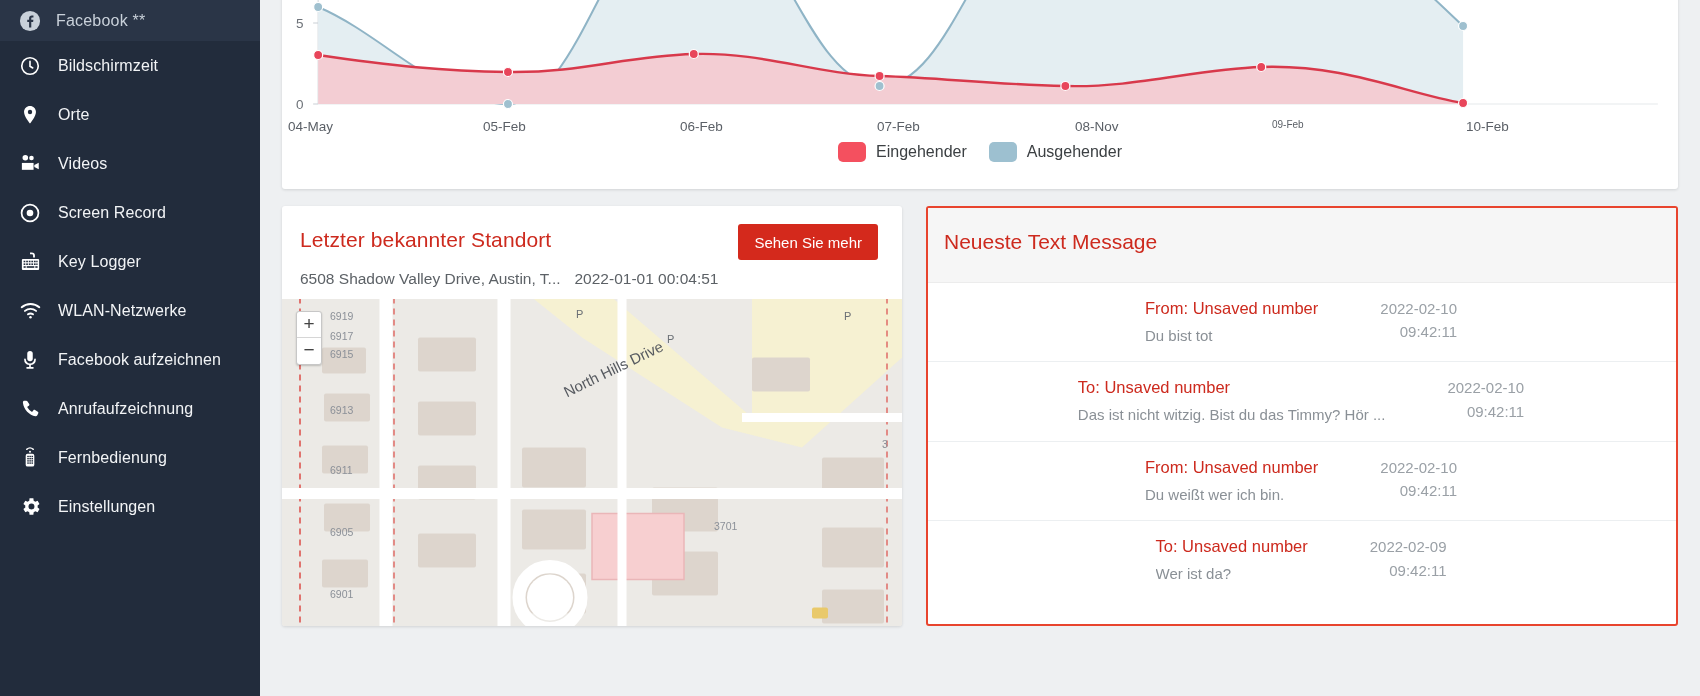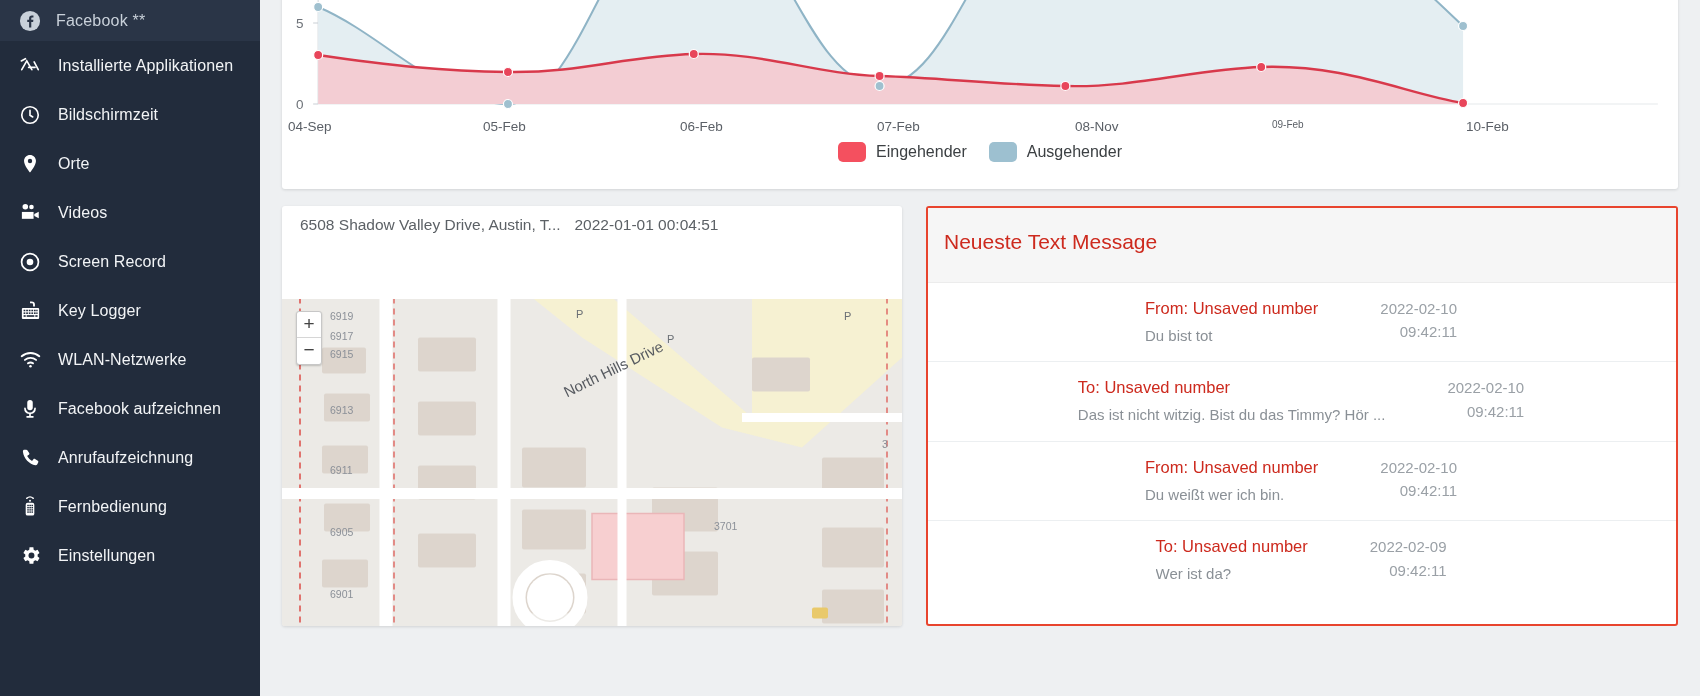--- a/index.html
+++ b/index.html
@@ -156,31 +156,20 @@
     <div class="sb-head">
       <span class="sb-ico">
         <svg width="22" height="22" viewBox="0 0 24 24">
             <circle cx="12" cy="12" r="11" fill="#c9d1da"></circle>
             <path d="M13.4 19v-6h2l.3-2.3h-2.3V9.2c0-.67.18-1.12 1.14-1.12h1.22V6.03c-.21-.03-.94-.09-1.78-.09-1.76 0-2.97 1.08-2.97 3.05v1.71H9v2.3h2.01V19z" fill="#2a3547"></path>
           </svg>
       </span>
       <span class="lbl">Facebook  **</span>
     </div>
 
-    <div class="sb-item">
-      <span class="sb-ico">
-        <svg width="22" height="22" viewBox="0 0 24 24" fill="none" stroke="#fff" stroke-width="1.8" stroke-linecap="round">
-            <path d="M3 16 L8.5 6.5 L14 16"></path>
-            <path d="M10.5 13.5h7"></path>
-            <path d="M16.5 7.5 L21 16"></path>
-            <path d="M2.5 6.5 L7 4"></path>
-          </svg>
-      </span>
-      <span class="lbl">Installierte Applikationen</span>
-    </div>
 
     <div class="sb-item">
       <span class="sb-ico">
         <svg width="22" height="22" viewBox="0 0 24 24" fill="none" stroke="#fff" stroke-width="1.8">
             <circle cx="12" cy="12" r="9"></circle>
             <path d="M12 7v5.3l3 1.8" stroke-linecap="round"></path>
           </svg>
       </span>
       <span class="lbl">Bildschirmzeit</span>
     </div>
@@ -342,21 +331,21 @@
           <circle cx="410" cy="140" r="4.5" fill="#e8455a" stroke="#fff" stroke-width="1.2"></circle>
           <circle cx="595" cy="162" r="4.5" fill="#e8455a" stroke="#fff" stroke-width="1.2"></circle>
           <circle cx="780" cy="172" r="4.5" fill="#e8455a" stroke="#fff" stroke-width="1.2"></circle>
           <circle cx="975" cy="153" r="4.5" fill="#e8455a" stroke="#fff" stroke-width="1.2"></circle>
           <circle cx="1176" cy="189" r="4.5" fill="#e8455a" stroke="#fff" stroke-width="1.2"></circle>
         </svg>
 
         <div style="position:absolute;left:14px;top:102px;font-size:13.5px;color:#6d7278;">5</div>
         <div style="position:absolute;left:14px;top:183px;font-size:13.5px;color:#6d7278;">0</div>
 
-        <div style="position:absolute;left:6px;top:205px;font-size:13.5px;color:#5b6067;">04-Sep</div>
+        <div style="position:absolute;left:6px;top:205px;font-size:13.5px;color:#5b6067;">04-May</div>
         <div style="position:absolute;left:201px;top:205px;font-size:13.5px;color:#5b6067;">05-Feb</div>
         <div style="position:absolute;left:398px;top:205px;font-size:13.5px;color:#5b6067;">06-Feb</div>
         <div style="position:absolute;left:595px;top:205px;font-size:13.5px;color:#5b6067;">07-Feb</div>
         <div style="position:absolute;left:793px;top:205px;font-size:13.5px;color:#5b6067;">08-Nov</div>
         <div style="position:absolute;left:990px;top:205px;font-size:10px;color:#5b6067;">09-Feb</div>
         <div style="position:absolute;left:1184px;top:205px;font-size:13.5px;color:#5b6067;">10-Feb</div>
       </div>
 
       <div class="legend">
         <div class="lg-item">
@@ -366,20 +355,24 @@
         <div class="lg-item">
           <span class="lg-swatch" style="background:#9dc0d0;"></span>
           <span class="lg-text">Ausgehender</span>
         </div>
       </div>
     </section>
 
     <div class="row2">
 
       <section class="card loc-card">
+        <div class="loc-head">
+          <div class="loc-title">Letzter bekannter Standort</div>
+          <button class="see-more">Sehen Sie mehr</button>
+        </div>
         <div class="loc-sub">
           <span>6508 Shadow Valley Drive, Austin, T...</span>
           <span>2022-01-01 00:04:51</span>
         </div>
 
         <div class="map">
           <svg viewBox="0 0 620 330" preserveAspectRatio="xMidYMid slice" style="width:100%;height:100%;display:block;">
             <rect x="0" y="0" width="620" height="330" fill="#eceae6"></rect>
 
             <path d="M250 0 L330 0 L470 120 L470 0 L620 0 L620 60 L520 150 L440 130 L300 40 Z" fill="#f7f2cf" opacity=".9"></path>

